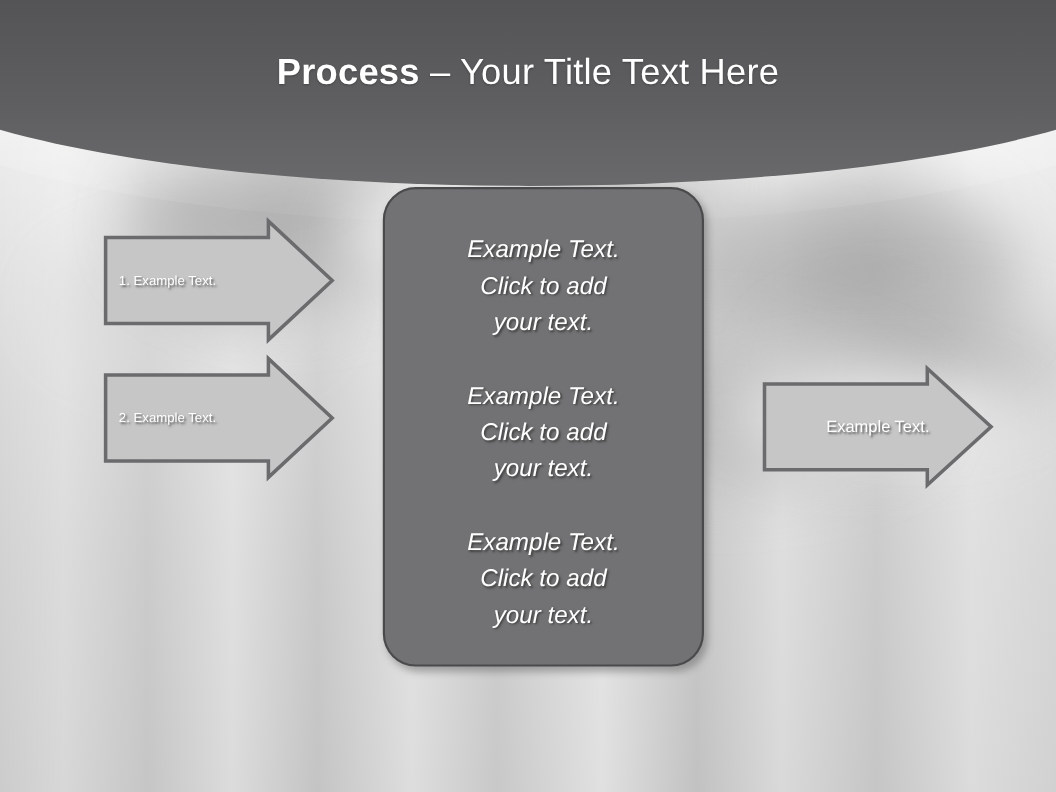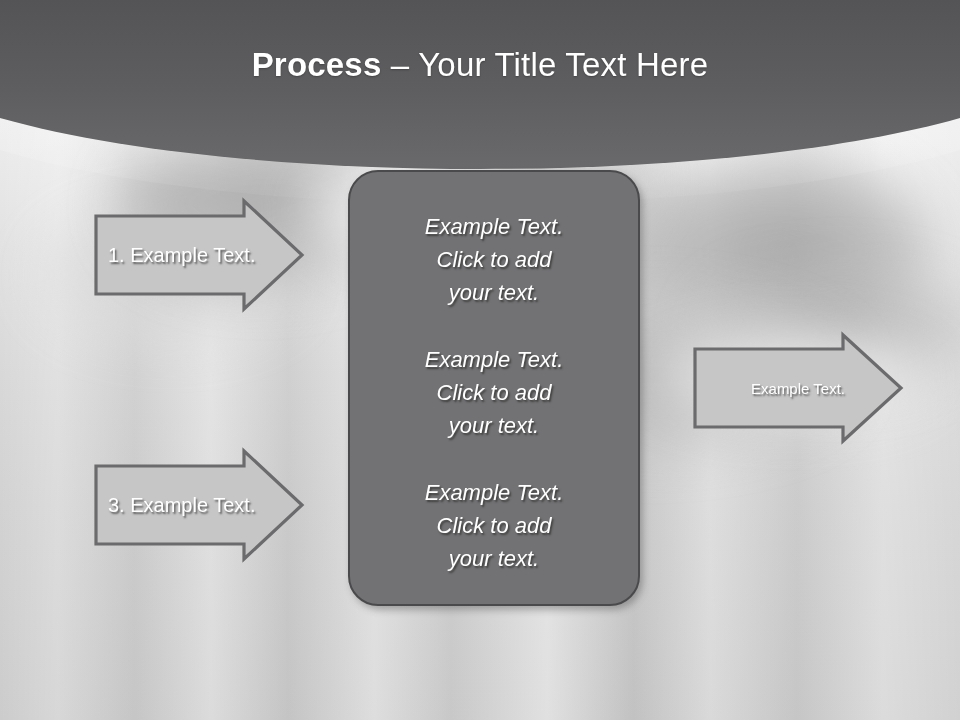--- a/index.html
+++ b/index.html
@@ -120,21 +120,21 @@
     width: 100%; height: 100%;
     display: flex;
     align-items: center;
     color: #ffffff;
     text-shadow: 1.5px 1.5px 2px rgba(70,70,70,0.85);
     white-space: nowrap;
     pointer-events: none;
   }
   .arrow-left .arrow-label {
     padding-left: 14px;
-    font-size: 20px;
+    font-size: 12px;
   }
   .arrow-right .arrow-label {
     justify-content: center;
     padding-right: 36px;
     font-size: 15px;
   }
 
   
   .center-box {
     position: absolute;
@@ -190,27 +190,27 @@
     <span class="t-bold">Process</span><span class="t-rest"> – Your Title Text Here</span>
   </div>
 
   <div class="arrow arrow-left" style="left:94px; top:199px; width:210px; height:112px;">
     <svg width="210" height="112" viewBox="0 0 210 112">
       <polygon points="2,17 150,17 150,2 208,56 150,110 150,95 2,95" fill="#c6c6c6" stroke="#6b6b6d" stroke-width="3.2" stroke-linejoin="miter"></polygon>
     </svg>
     <div class="arrow-label">1. Example Text.</div>
   </div>
 
-
-  <div class="arrow arrow-left" style="left:94px; top:449px; width:210px; height:112px;">
+  <div class="arrow arrow-left" style="left:94px; top:324px; width:210px; height:112px;">
     <svg width="210" height="112" viewBox="0 0 210 112">
       <polygon points="2,17 150,17 150,2 208,56 150,110 150,95 2,95" fill="#c6c6c6" stroke="#6b6b6d" stroke-width="3.2" stroke-linejoin="miter"></polygon>
     </svg>
-    <div class="arrow-label">3. Example Text.</div>
-  </div>
+    <div class="arrow-label">2. Example Text.</div>
+  </div>
+
 
   <div class="center-box">
     <div class="box-para">Example Text.
 Click  to add
 your text.</div>
     <div class="box-para">Example Text.
 Click  to add
 your text.</div>
     <div class="box-para">Example Text.
 Click  to add

